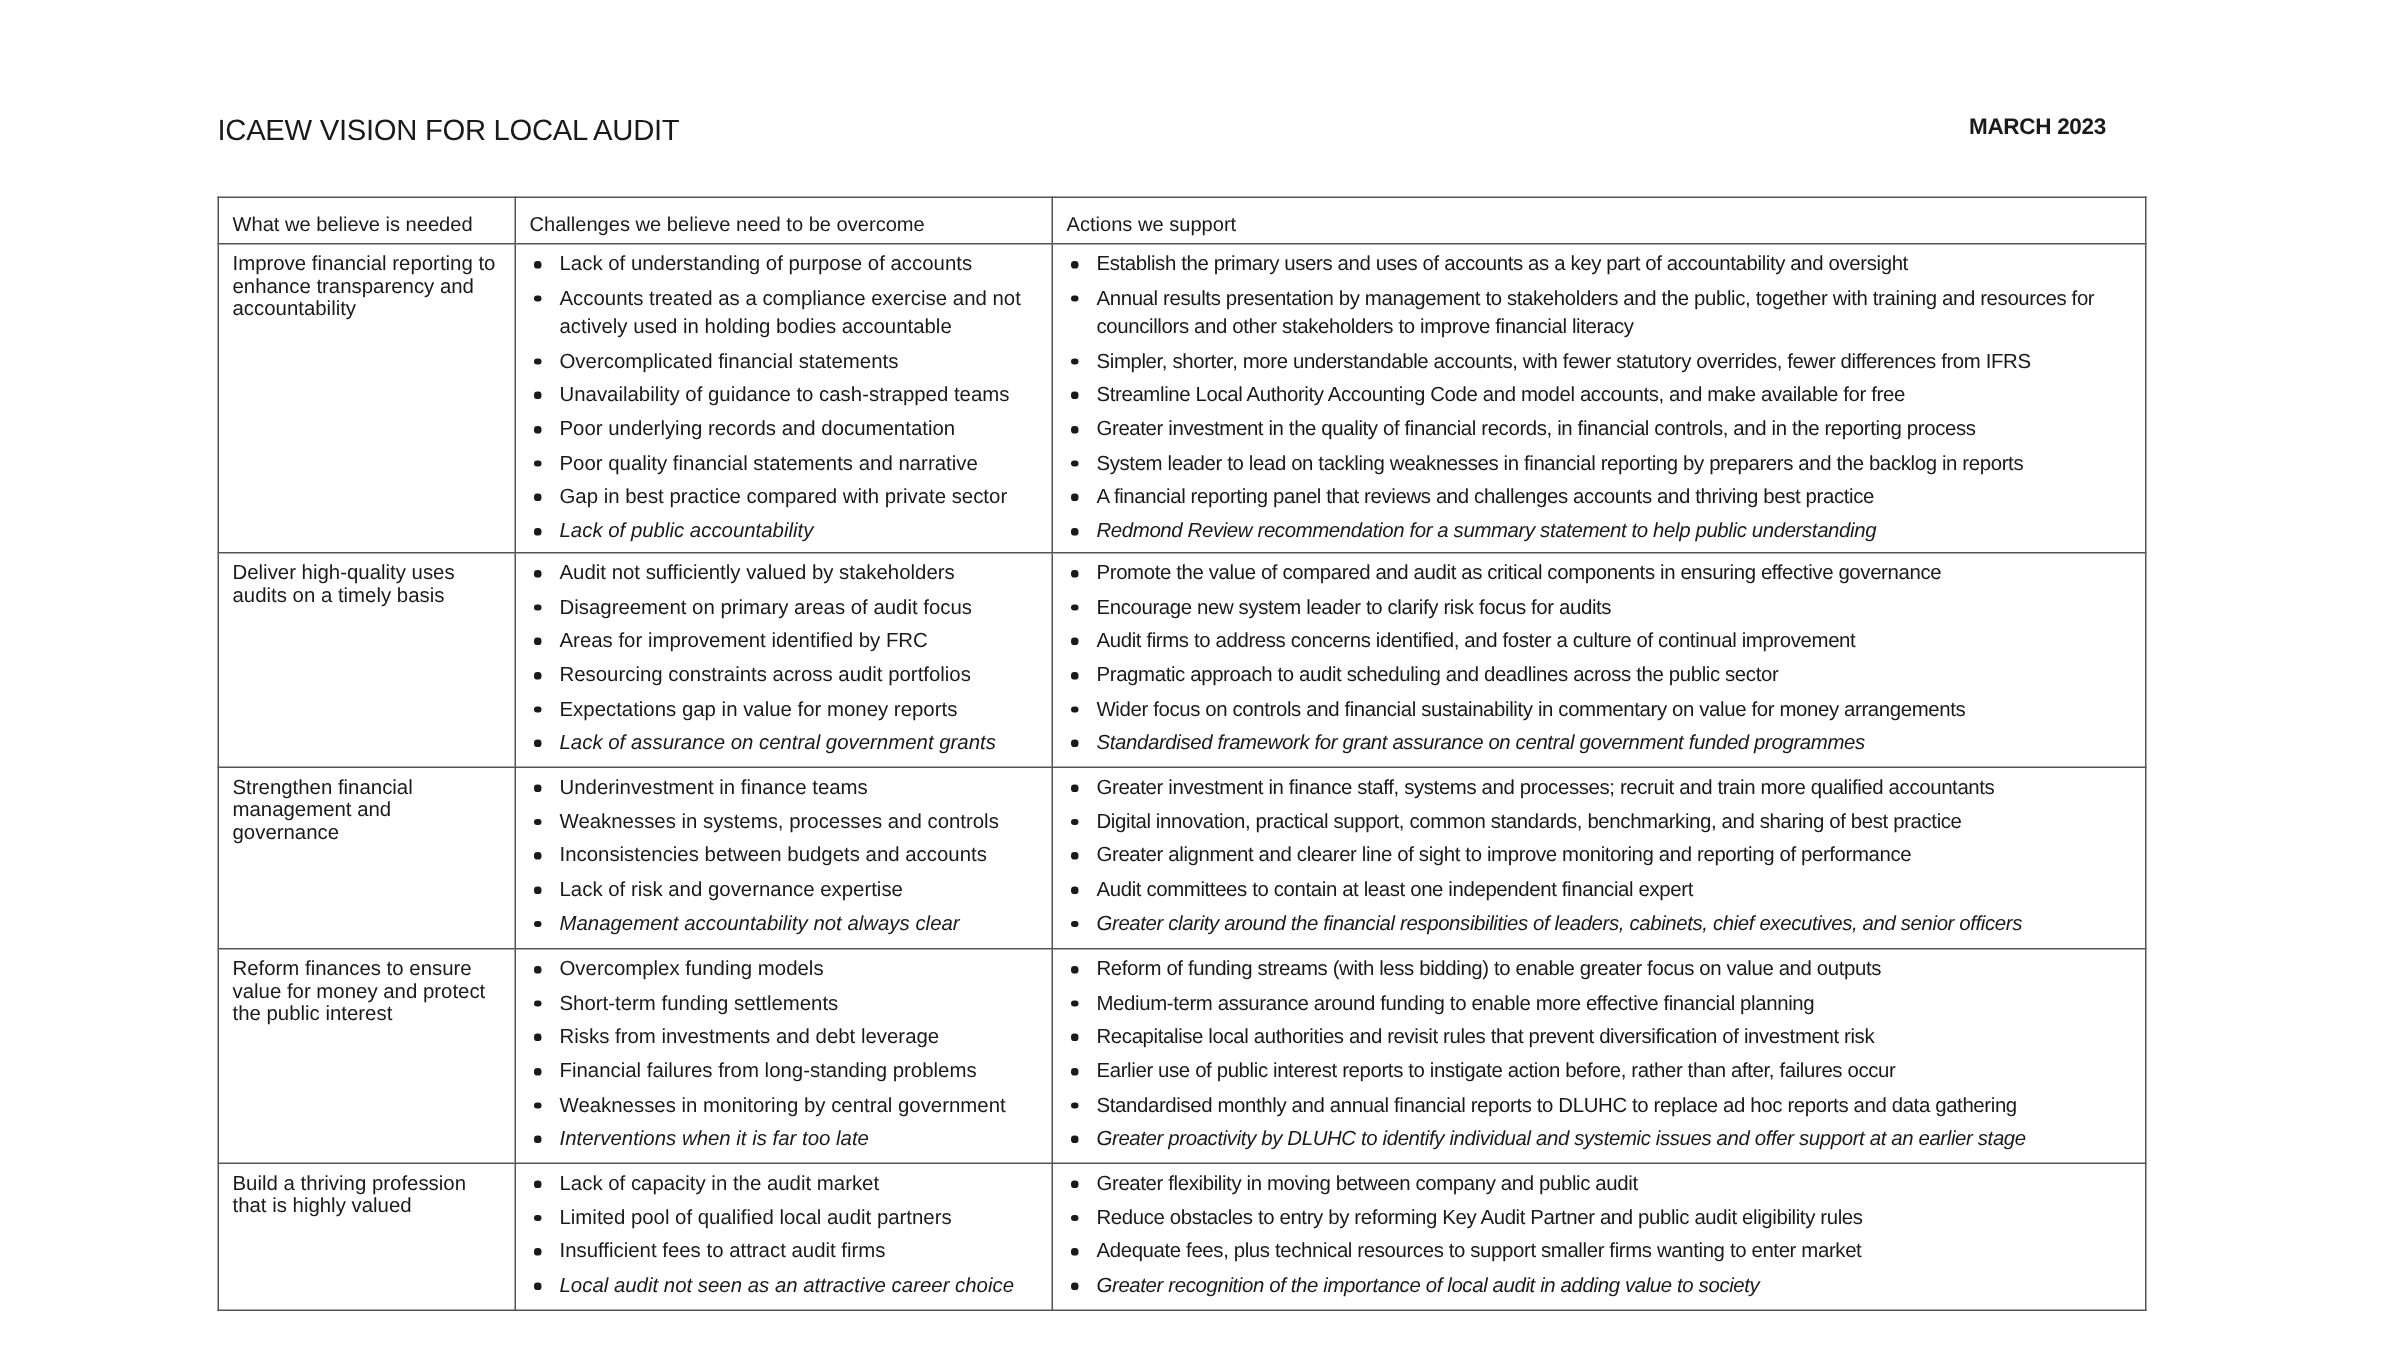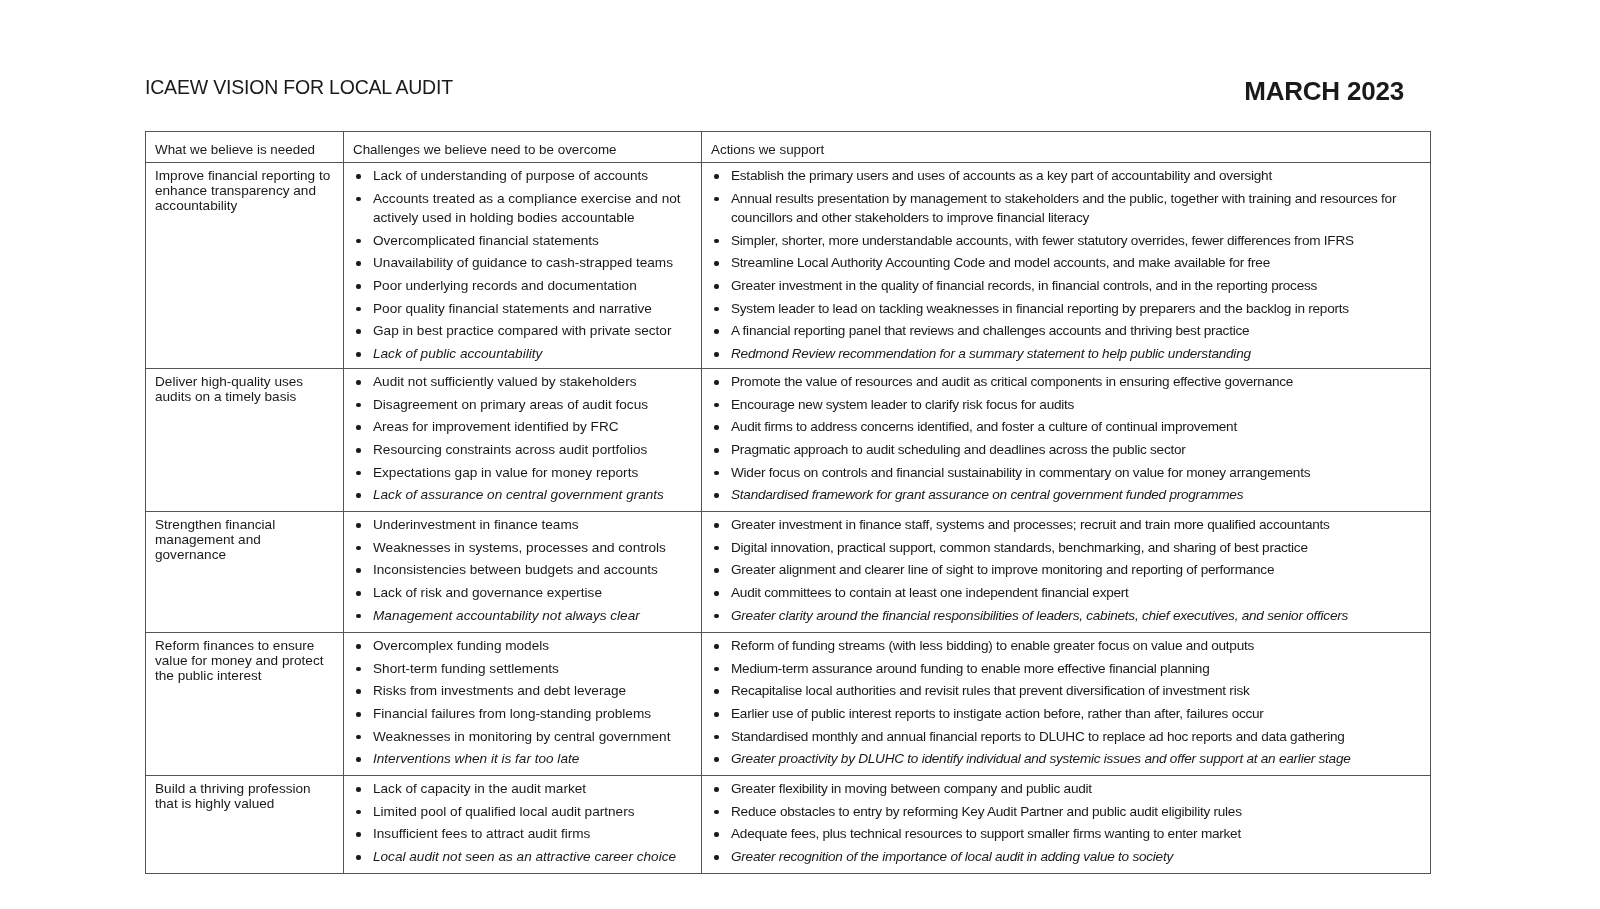--- a/index.html
+++ b/index.html
@@ -7,21 +7,21 @@
     width: 1600px; height: 909px; position: relative; overflow: hidden;
     font-family: "Liberation Sans", "DejaVu Sans", sans-serif;
     color: #1a1a1a;
   }
   .title {
     position: absolute; top: 76px; left: 145px;
     font-size: 19.5px; font-weight: normal; letter-spacing: -0.2px;
   }
   .date {
     position: absolute; top: 76px; right: 196px;
-    font-size: 26px; font-weight: bold; letter-spacing: -0.2px;
+    font-size: 15px; font-weight: bold; letter-spacing: -0.2px;
   }
   table.grid {
     position: absolute; top: 131px; left: 145px;
     width: 1285px;
     border-collapse: collapse;
     table-layout: fixed;
     font-size: 13.6px;
   }
   table.grid th, table.grid td {
     border: 1.3px solid #555555;
@@ -110,21 +110,21 @@
           <li>Audit not sufficiently valued by stakeholders</li>
           <li>Disagreement on primary areas of audit focus</li>
           <li>Areas for improvement identified by FRC</li>
           <li>Resourcing constraints across audit portfolios</li>
           <li>Expectations gap in value for money reports</li>
           <li>Lack of assurance on central government grants</li>
         </ul>
       </td>
       <td class="list actions">
         <ul>
-          <li>Promote the value of resources and audit as critical components in ensuring effective governance</li>
+          <li>Promote the value of compared and audit as critical components in ensuring effective governance</li>
           <li>Encourage new system leader to clarify risk focus for audits</li>
           <li>Audit firms to address concerns identified, and foster a culture of continual improvement</li>
           <li>Pragmatic approach to audit scheduling and deadlines across the public sector</li>
           <li>Wider focus on controls and financial sustainability in commentary on value for money arrangements</li>
           <li>Standardised framework for grant assurance on central government funded programmes</li>
         </ul>
       </td>
     </tr>
 
     <tr class="r2">

